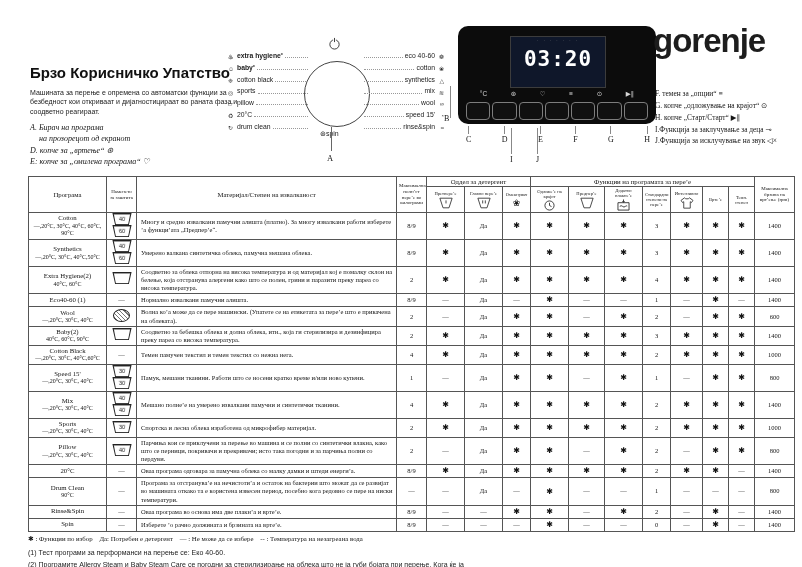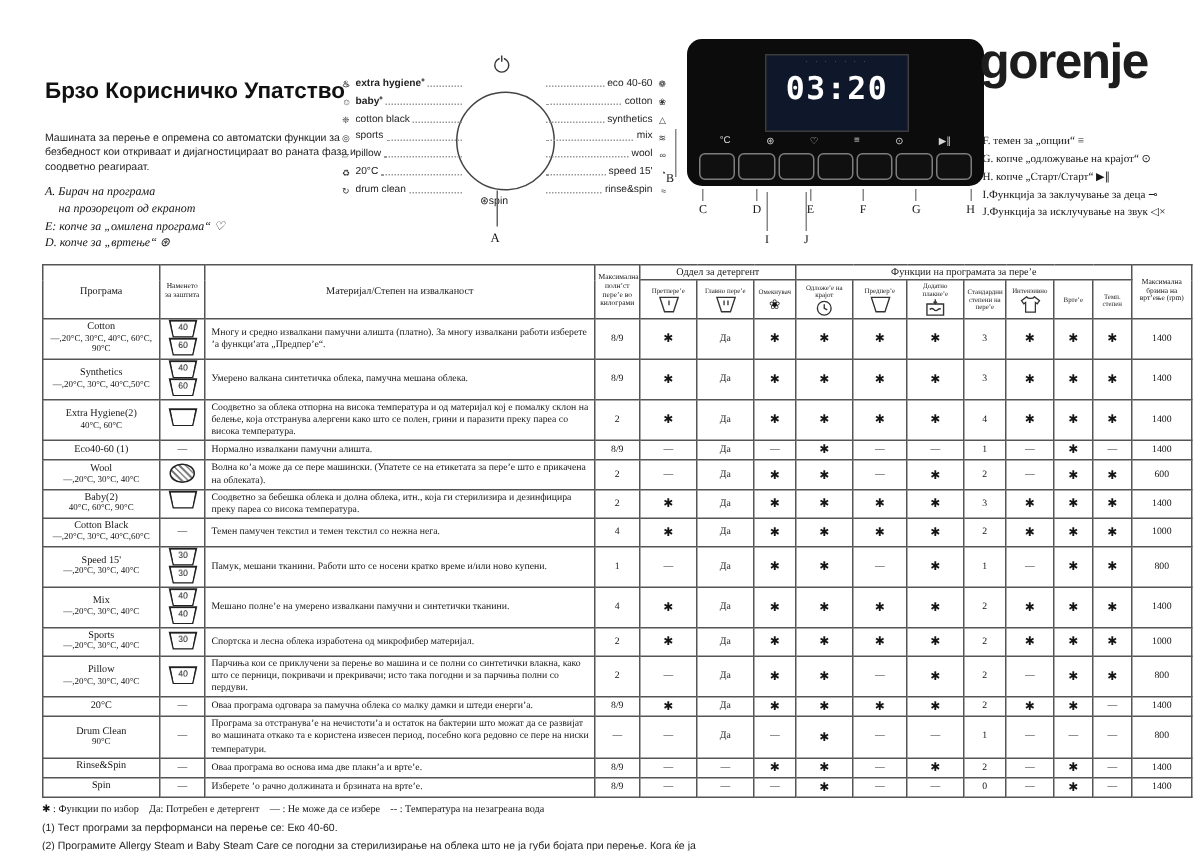--- a/index.html
+++ b/index.html
@@ -1,19 +1,19 @@
 <!DOCTYPE html>
 <html><head>
 <meta charset="utf-8">
 <style>
   html,body{margin:0;padding:0;}
   body{width:802px;height:567px;background:#fff;position:relative;overflow:hidden;
        font-family:"Liberation Serif",serif;color:#151515;}
   
-  .title{position:absolute;left:30px;top:52px;font-family:"Liberation Sans",sans-serif;
+  .title{position:absolute;left:30px;top:64px;font-family:"Liberation Sans",sans-serif;
          font-weight:bold;font-size:15px;white-space:nowrap;color:#111;}
   .intro{position:absolute;left:30px;top:88px;width:208px;font-family:"Liberation Sans",sans-serif;
          font-size:7px;line-height:1.35;color:#222;}
   .legendL{position:absolute;left:30px;top:122px;width:215px;font-size:8px;line-height:1.42;font-style:italic;}
   .legendL div{white-space:nowrap;}
   .legendL .cont{padding-left:9px;}
   
   .dial{position:absolute;left:228px;top:32px;width:216px;height:142px;font-family:"Liberation Sans",sans-serif;}
   .dial-circle{position:absolute;left:76px;top:29px;width:64px;height:64px;border:1px solid #444;border-radius:50%;}
   .power{position:absolute;left:100px;top:2px;}
@@ -74,22 +74,22 @@
   svg{vertical-align:middle;}
 </style>
 </head>
 <body>
 
 <div class="title">Брзо Корисничко Упатство</div>
 <div class="intro">Машината за перење е опремена со автоматски функции за безбедност кои откриваат и дијагностицираат во раната фаза и соодветно реагираат.</div>
 <div class="legendL">
     <div>А. Бирач на програма</div>
     <div class="cont">на прозорецот од екранот</div>
+    <div>D. копче за „вртење“ ⊛</div>
     <div>Е: копче за „омилена програма“ ♡</div>
-    <div>D. копче за „вртење“ ⊛</div>
   </div>
 
 <div class="dial">
   <span class="power">
     <svg width="13" height="13" viewBox="0 0 14 14">
         <circle cx="7" cy="8" r="5" fill="none" stroke="#333"></circle>
         <line x1="7" y1="0.5" x2="7" y2="6" stroke="#fff" stroke-width="3"></line>
         <line x1="7" y1="1" x2="7" y2="5.5" stroke="#333"></line>
       </svg>
   </span>

